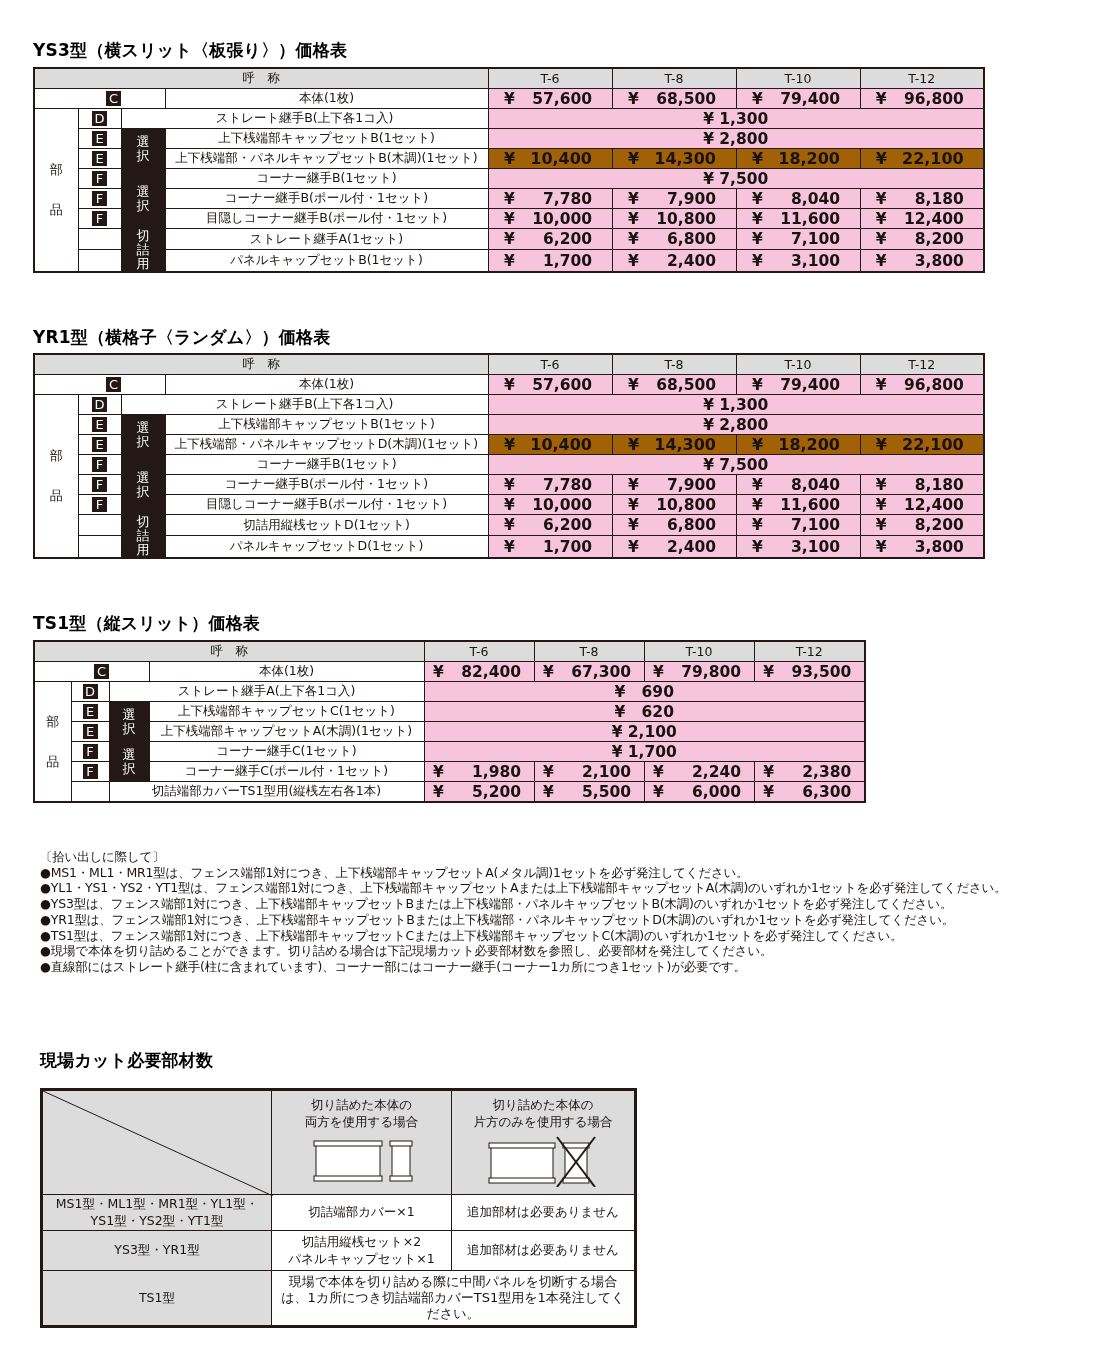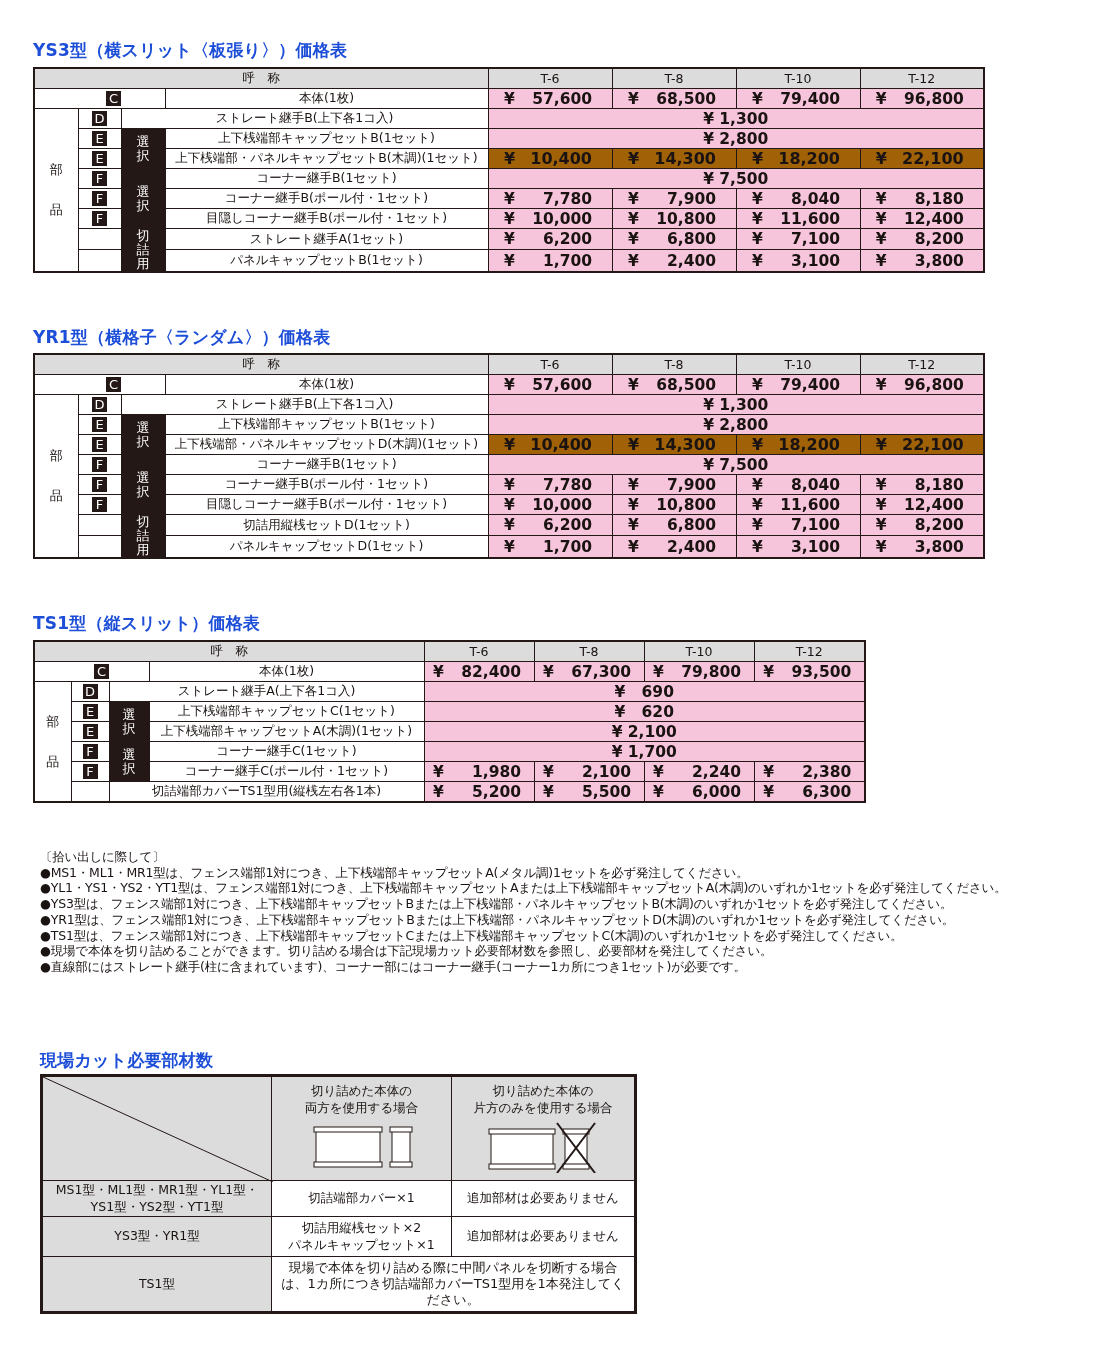--- a/index.html
+++ b/index.html
@@ -1,17 +1,17 @@
 <!DOCTYPE html>
 <html><head>
 <meta charset="utf-8">
 <style>
   html, body { margin:0; padding:0; background:#ffffff; }
   body { width:1116px; height:1355px; position:relative; font-family:"DejaVu Sans", sans-serif; color:#1a1311; overflow:hidden; }
-  .title { position:absolute; font-weight:bold; font-size:17px; letter-spacing:0.2px; color:#1d4ed8; }
+  .title { position:absolute; font-weight:bold; font-size:17px; letter-spacing:0.2px; color:#000000; }
   table.pt { position:absolute; border-collapse:collapse; table-layout:fixed; font-size:12.5px; }
   table.pt td { border:1px solid #231815; height:19px; padding:0; text-align:center; vertical-align:middle; white-space:nowrap; overflow:hidden; }
   table.pt { border:2px solid #231815; }
   .hdr td { background:#dcdcdc; font-size:12.5px; }
   .pink { background:#f6c5dc; font-weight:bold; font-size:15.5px; }
   .blue { background:#a16207; font-weight:bold; font-size:16px; }
   .price { display:inline-block; width:92px; text-align:left; }
   .price .yen { display:inline-block; width:14px; }
   .price .num { display:inline-block; width:74px; text-align:right; }
   .badge { display:inline-block; background:#231815; color:#fff; width:15px; height:15px; line-height:15px; font-size:13px; text-align:center; }
@@ -285,21 +285,21 @@
   <div>●MS1・ML1・MR1型は、フェンス端部1対につき、上下桟端部キャップセットA(メタル調)1セットを必ず発注してください。</div>
   <div>●YL1・YS1・YS2・YT1型は、フェンス端部1対につき、上下桟端部キャップセットAまたは上下桟端部キャップセットA(木調)のいずれか1セットを必ず発注してください。</div>
   <div>●YS3型は、フェンス端部1対につき、上下桟端部キャップセットBまたは上下桟端部・パネルキャップセットB(木調)のいずれか1セットを必ず発注してください。</div>
   <div>●YR1型は、フェンス端部1対につき、上下桟端部キャップセットBまたは上下桟端部・パネルキャップセットD(木調)のいずれか1セットを必ず発注してください。</div>
   <div>●TS1型は、フェンス端部1対につき、上下桟端部キャップセットCまたは上下桟端部キャップセットC(木調)のいずれか1セットを必ず発注してください。</div>
   <div>●現場で本体を切り詰めることができます。切り詰める場合は下記現場カット必要部材数を参照し、必要部材を発注してください。</div>
   <div>●直線部にはストレート継手(柱に含まれています)、コーナー部にはコーナー継手(コーナー1カ所につき1セット)が必要です。</div>
 </div>
 
 <div class="title" style="left:40px;top:1049px;">現場カット必要部材数</div>
-<table class="cut" style="width:594px;">
+<table class="cut" style="width:594px;margin-top:14px;">
   <colgroup>
       <col style="width:230px">
       <col style="width:180px">
       <col style="width:184px">
     </colgroup>
   <tbody>
       <tr style="height:105px;">
     <td class="gray" style="position:relative;">
       <svg width="230" height="105" style="position:absolute;left:0;top:0;">
             <line x1="0" y1="0" x2="230" y2="105" stroke="#231815" stroke-width="1"></line>

